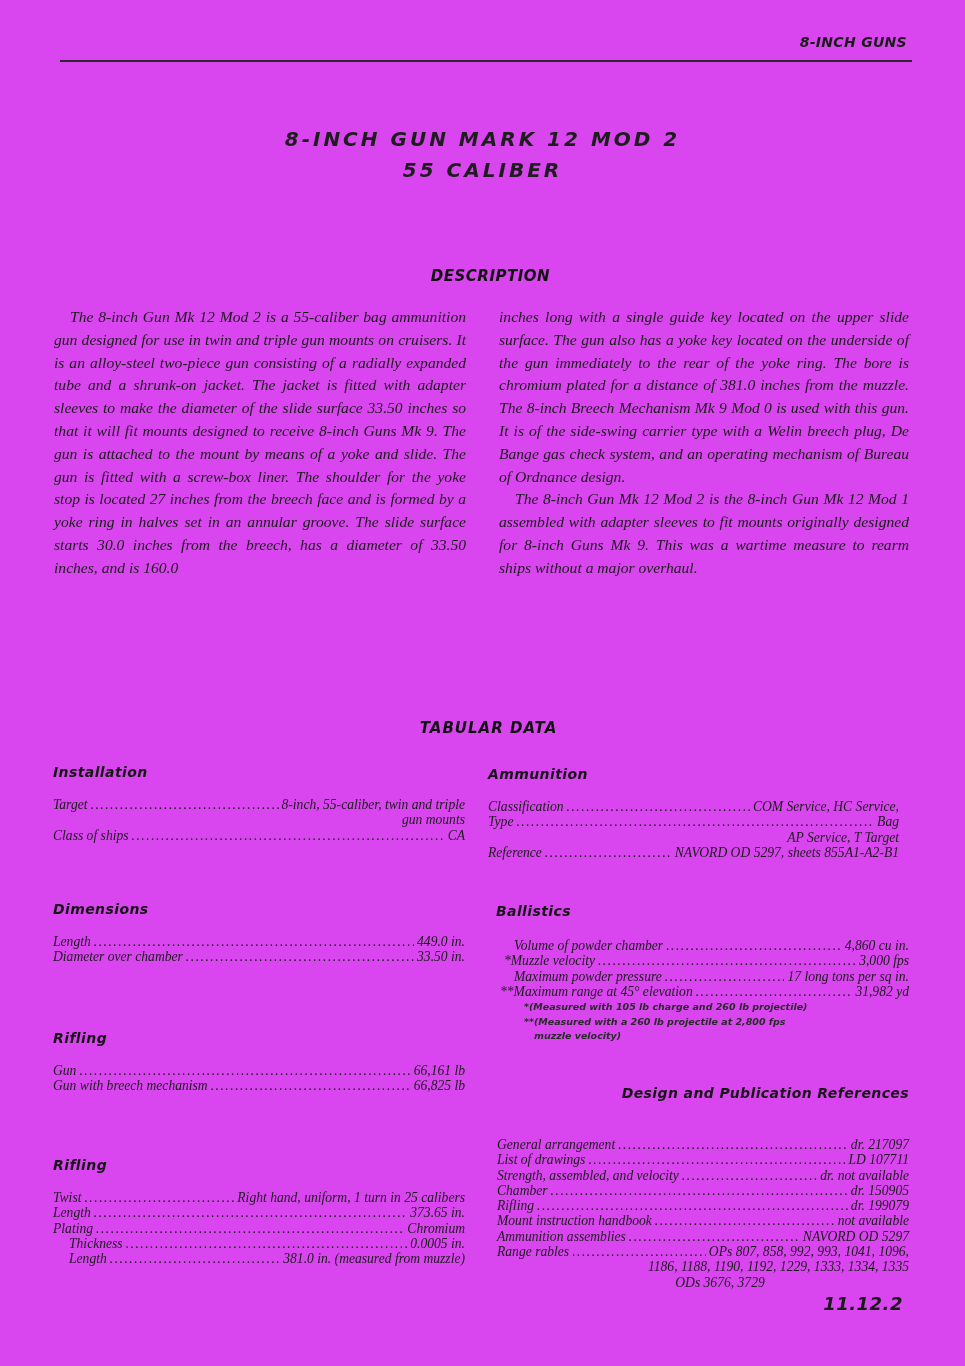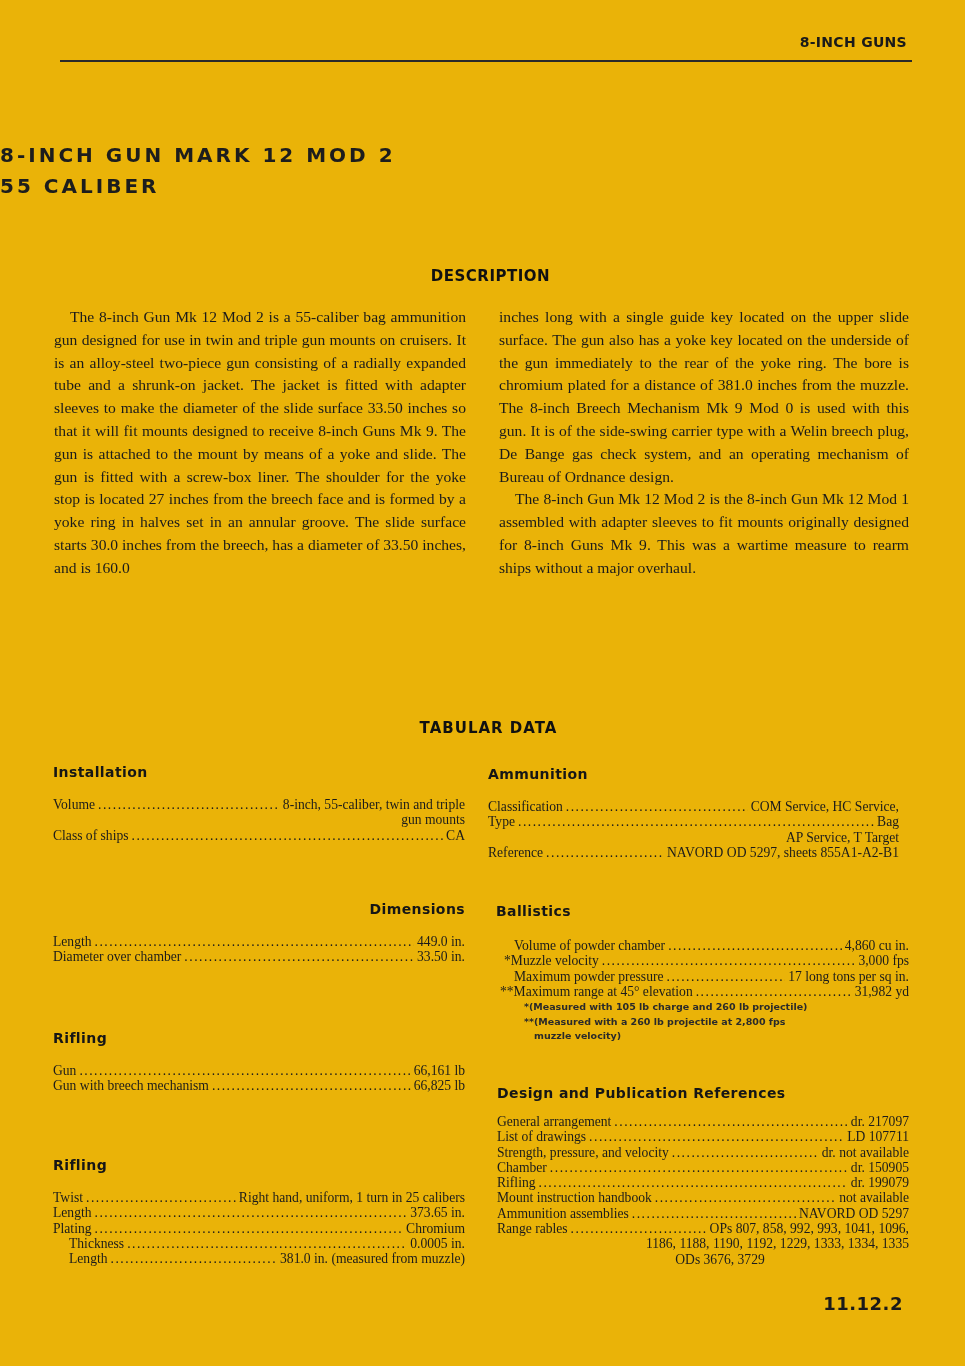--- a/index.html
+++ b/index.html
@@ -5,37 +5,39 @@
     * { box-sizing: border-box; margin: 0; padding: 0; }
     html, body { width: 965px; height: 1366px; background: #f4f4f2; }
     body {
       position: relative;
       overflow: hidden;
       color: #1c1c1c;
       font-family: "Liberation Serif", "DejaVu Serif", serif;
     }
     .page {
       position: absolute; left: 0; top: 0; width: 965px; height: 1366px;
-      background: #eab308;
+      background: #d946ef;
+      font-style: italic;
     }
 
     .running-head {
       position: absolute; right: 58px; top: 34px;
       font-family: "DejaVu Sans", sans-serif; font-weight: bold;
       font-size: 14px; letter-spacing: 0.3px; color: #1a1a1a;
     }
     .head-rule {
       position: absolute; left: 60px; top: 60px; width: 852px; height: 2px;
       background: #2a2a2a;
     }
 
     .main-title {
       position: absolute; left: 0; width: 965px; top: 124px;
-      font-family: "DejaVu Sans", sans-serif; font-weight: bold;
-      font-size: 20px; letter-spacing: 3px; line-height: 31px; color: #1d1d1d; margin-top: 16px;
+      text-align: center;
+      font-family: "DejaVu Sans", sans-serif; font-weight: bold;
+      font-size: 20px; letter-spacing: 3px; line-height: 31px; color: #1d1d1d;
     }
 
     .section-heading {
       position: absolute; left: 0; width: 965px; text-align: center;
       font-family: "DejaVu Sans", sans-serif; font-weight: bold;
       font-size: 15px; letter-spacing: 0.5px; color: #111;
     }
     #desc-heading { top: 267px; left: 8px; }
     #tab-heading { top: 719px; left: 6px; letter-spacing: 1px; }
 
@@ -76,21 +78,21 @@
     .star { margin-left: -10px; }
     .star.two { margin-left: -14px; }
     .note {
       font-family: "DejaVu Sans", sans-serif; font-weight: bold;
       font-size: 9.5px; line-height: 13.5px; color: #2a2a2a;
       padding-left: 28px; margin-top: 1px;
     }
     .note.cont2 { padding-left: 38px; }
 
     #grp-install { left: 53px; top: 764px; }
-    #grp-dimensions { left: 53px; top: 901px; text-align: right; }
+    #grp-dimensions { left: 53px; top: 901px; }
     #grp-weight { left: 53px; top: 1030px; }
     #grp-rifling { left: 53px; top: 1157px; }
     #grp-ammo { left: 488px; top: 766px; width: 411px; }
     #grp-ballistics { left: 496px; top: 903px; width: 413px; }
     #grp-design { left: 497px; top: 1085px; width: 412px; }
 
     .page-number {
       position: absolute; right: 62px; top: 1293px;
       font-family: "DejaVu Sans", sans-serif; font-weight: bold;
       font-size: 18px; letter-spacing: 0.5px; color: #1a1a1a;
@@ -117,21 +119,21 @@
   <div id="col-right" class="col">
     <p>inches long with a single guide key located on the upper slide surface. The gun also has a yoke key located on the underside of the gun immediately to the rear of the yoke ring. The bore is chromium plated for a distance of 381.0 inches from the muzzle. The 8-inch Breech Mechanism Mk 9 Mod 0 is used with this gun. It is of the side-swing carrier type with a Welin breech plug, De Bange gas check system, and an operating mechanism of Bureau of Ordnance design.</p>
     <p class="indent">The 8-inch Gun Mk 12 Mod 2 is the 8-inch Gun Mk 12 Mod 1 assembled with adapter sleeves to fit mounts originally designed for 8-inch Guns Mk 9. This was a wartime measure to rearm ships without a major overhaul.</p>
   </div>
 
   <div id="tab-heading" class="section-heading">TABULAR DATA</div>
 
   <div id="grp-install" class="tbl-group">
     <h3>Installation</h3>
     <div class="row">
-      <span class="lbl">Volume</span>
+      <span class="lbl">Target</span>
       <span class="dots"></span>
       <span class="val">8-inch, 55-caliber, twin and triple</span>
     </div>
     <div class="cont">gun mounts</div>
     <div class="row">
       <span class="lbl">Class of ships</span>
       <span class="dots"></span>
       <span class="val">CA</span>
     </div>
   </div>
@@ -234,33 +236,33 @@
       <span class="lbl"><span class="star two">**</span><span>Maximum range at 45° elevation</span></span>
       <span class="dots"></span>
       <span class="val">31,982 yd</span>
     </div>
     <div class="note">*(Measured with 105 lb charge and 260 lb projectile)</div>
     <div class="note">**(Measured with a 260 lb projectile at 2,800 fps</div>
     <div class="note cont2">muzzle velocity)</div>
   </div>
 
   <div id="grp-design" class="tbl-group">
-    <h3 style="margin-bottom:13px;">Design and Publication References</h3>
+    <h3 style="margin-bottom:36px;text-align:right;">Design and Publication References</h3>
     <div class="row">
       <span class="lbl">General arrangement</span>
       <span class="dots"></span>
       <span class="val">dr. 217097</span>
     </div>
     <div class="row">
       <span class="lbl">List of drawings</span>
       <span class="dots"></span>
       <span class="val">LD 107711</span>
     </div>
     <div class="row">
-      <span class="lbl">Strength, pressure, and velocity</span>
+      <span class="lbl">Strength, assembled, and velocity</span>
       <span class="dots"></span>
       <span class="val">dr. not available</span>
     </div>
     <div class="row">
       <span class="lbl">Chamber</span>
       <span class="dots"></span>
       <span class="val">dr. 150905</span>
     </div>
     <div class="row">
       <span class="lbl">Rifling</span>

